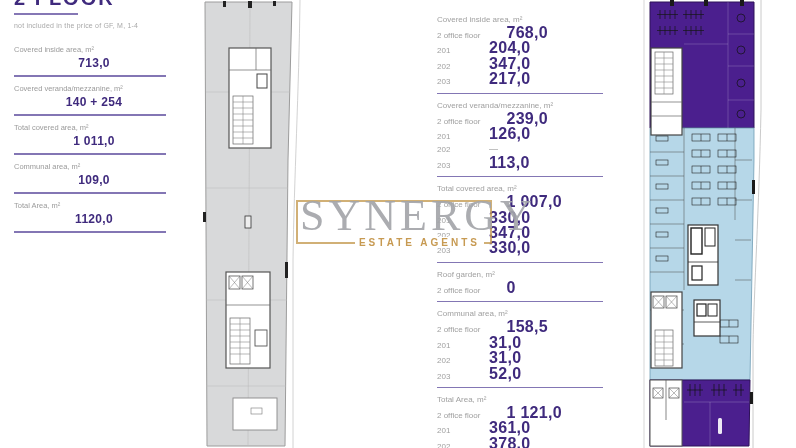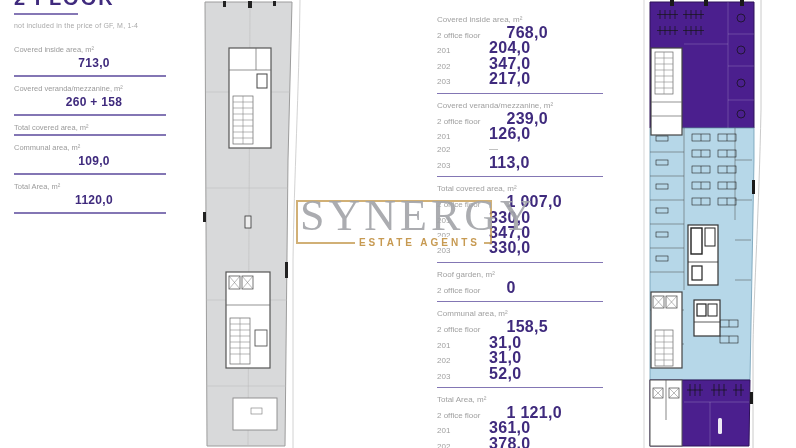--- a/index.html
+++ b/index.html
@@ -54,26 +54,27 @@
     <div class="note">not included in the price of GF, M, 1-4</div>
     <div id="summary-list">
   <div class="s-item">
     <div class="s-label">Covered inside area, m²</div>
     <div class="s-value">713,0</div>
     <div class="s-rule"></div>
   </div>
 
   <div class="s-item">
     <div class="s-label">Covered veranda/mezzanine, m²</div>
-    <div class="s-value">260 + 158</div>
+    <div class="s-value">140 + 254</div>
     <div class="s-rule"></div>
   </div>
 
   <div class="s-item">
     <div class="s-label">Total covered area, m²</div>
+    <div class="s-value">1 011,0</div>
     <div class="s-rule"></div>
   </div>
 
   <div class="s-item">
     <div class="s-label">Communal area, m²</div>
     <div class="s-value">109,0</div>
     <div class="s-rule"></div>
   </div>
 
   <div class="s-item">

